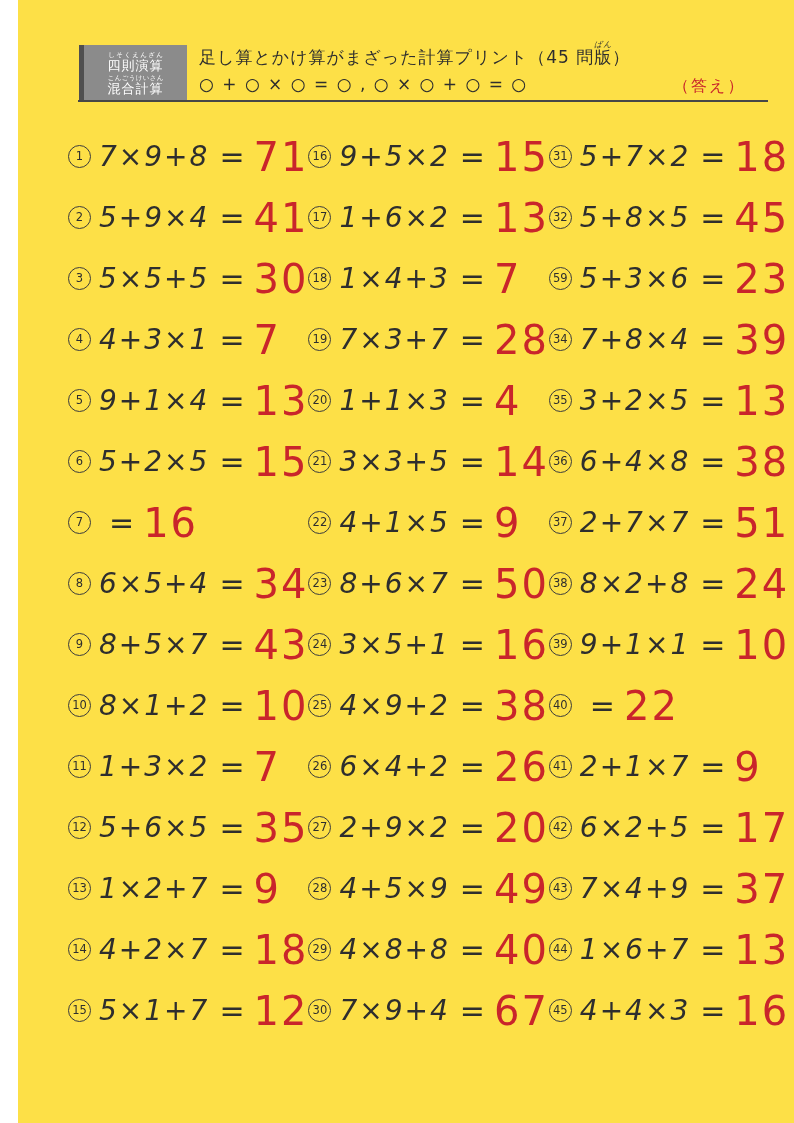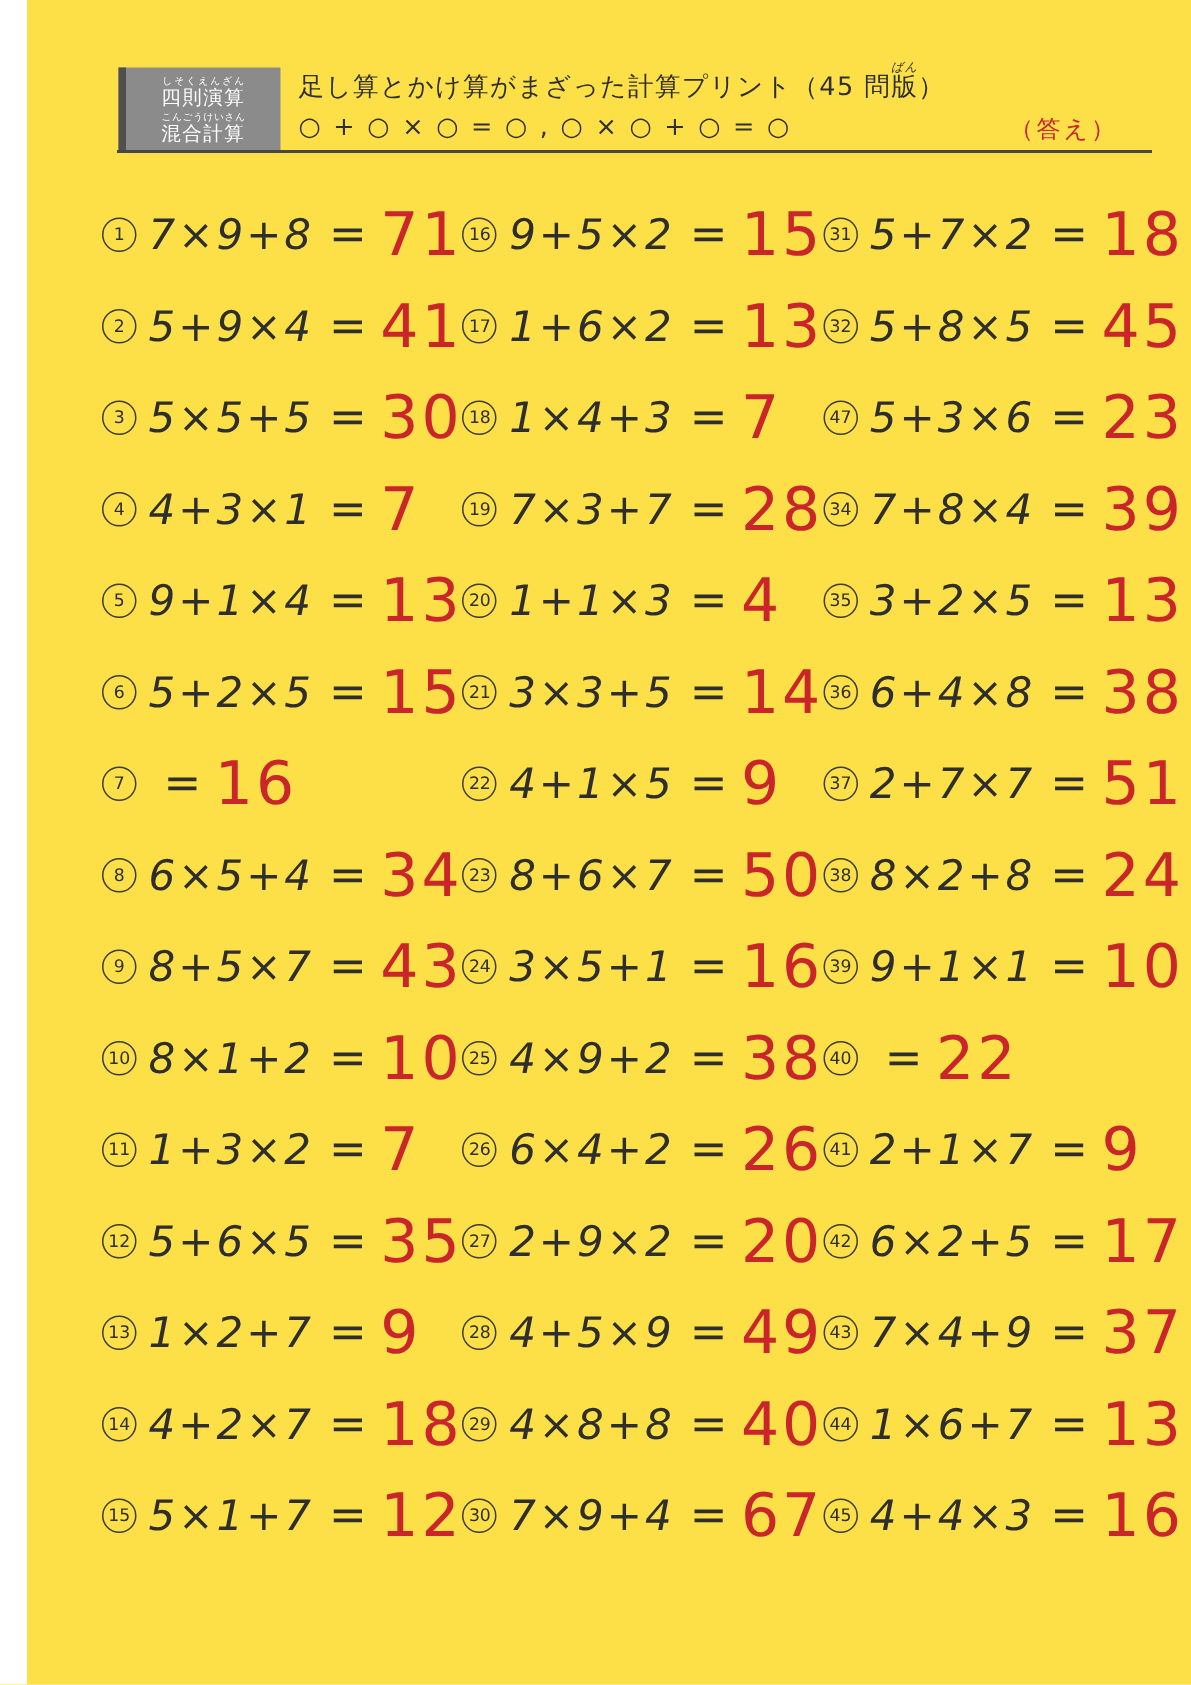--- a/index.html
+++ b/index.html
@@ -257,21 +257,21 @@
         <span class="eq">=</span>
         <span class="ans">18</span>
       </div>
       <div class="problem">
         <span class="num">32</span>
         <span class="expr">5+8×5</span>
         <span class="eq">=</span>
         <span class="ans">45</span>
       </div>
       <div class="problem">
-        <span class="num">47</span>
+        <span class="num">59</span>
         <span class="expr">5+3×6</span>
         <span class="eq">=</span>
         <span class="ans">23</span>
       </div>
       <div class="problem">
         <span class="num">34</span>
         <span class="expr">7+8×4</span>
         <span class="eq">=</span>
         <span class="ans">39</span>
       </div>

